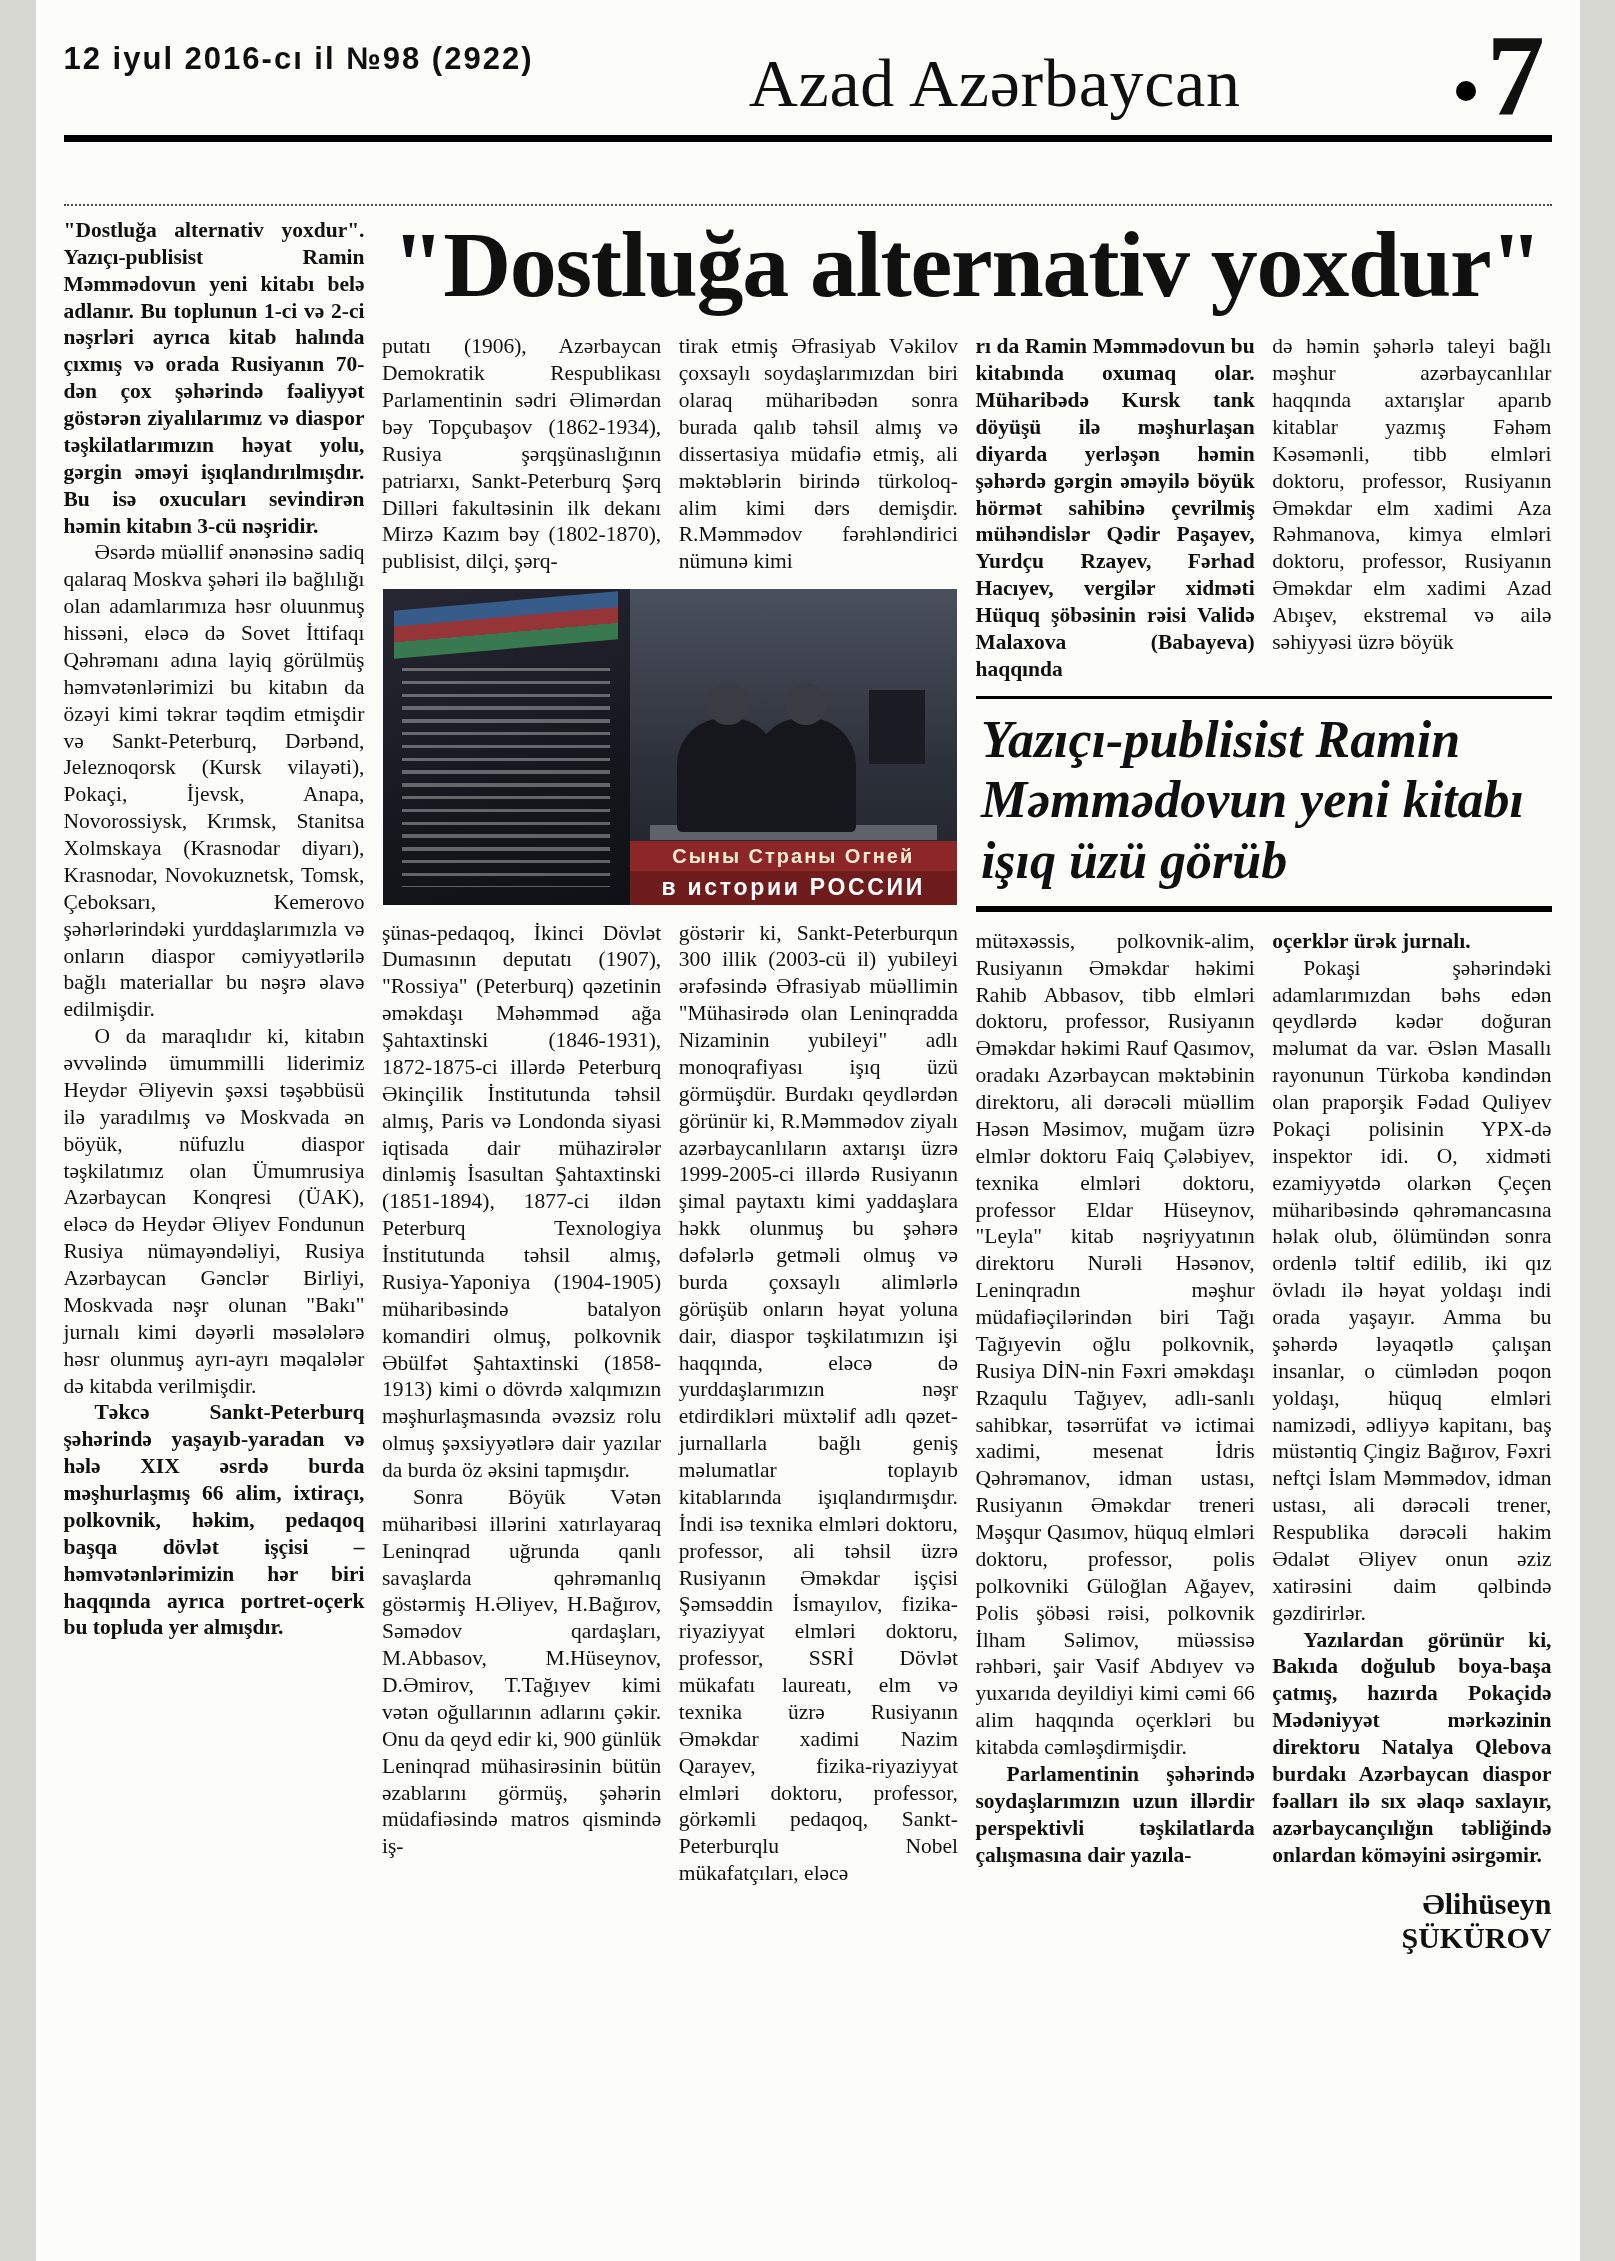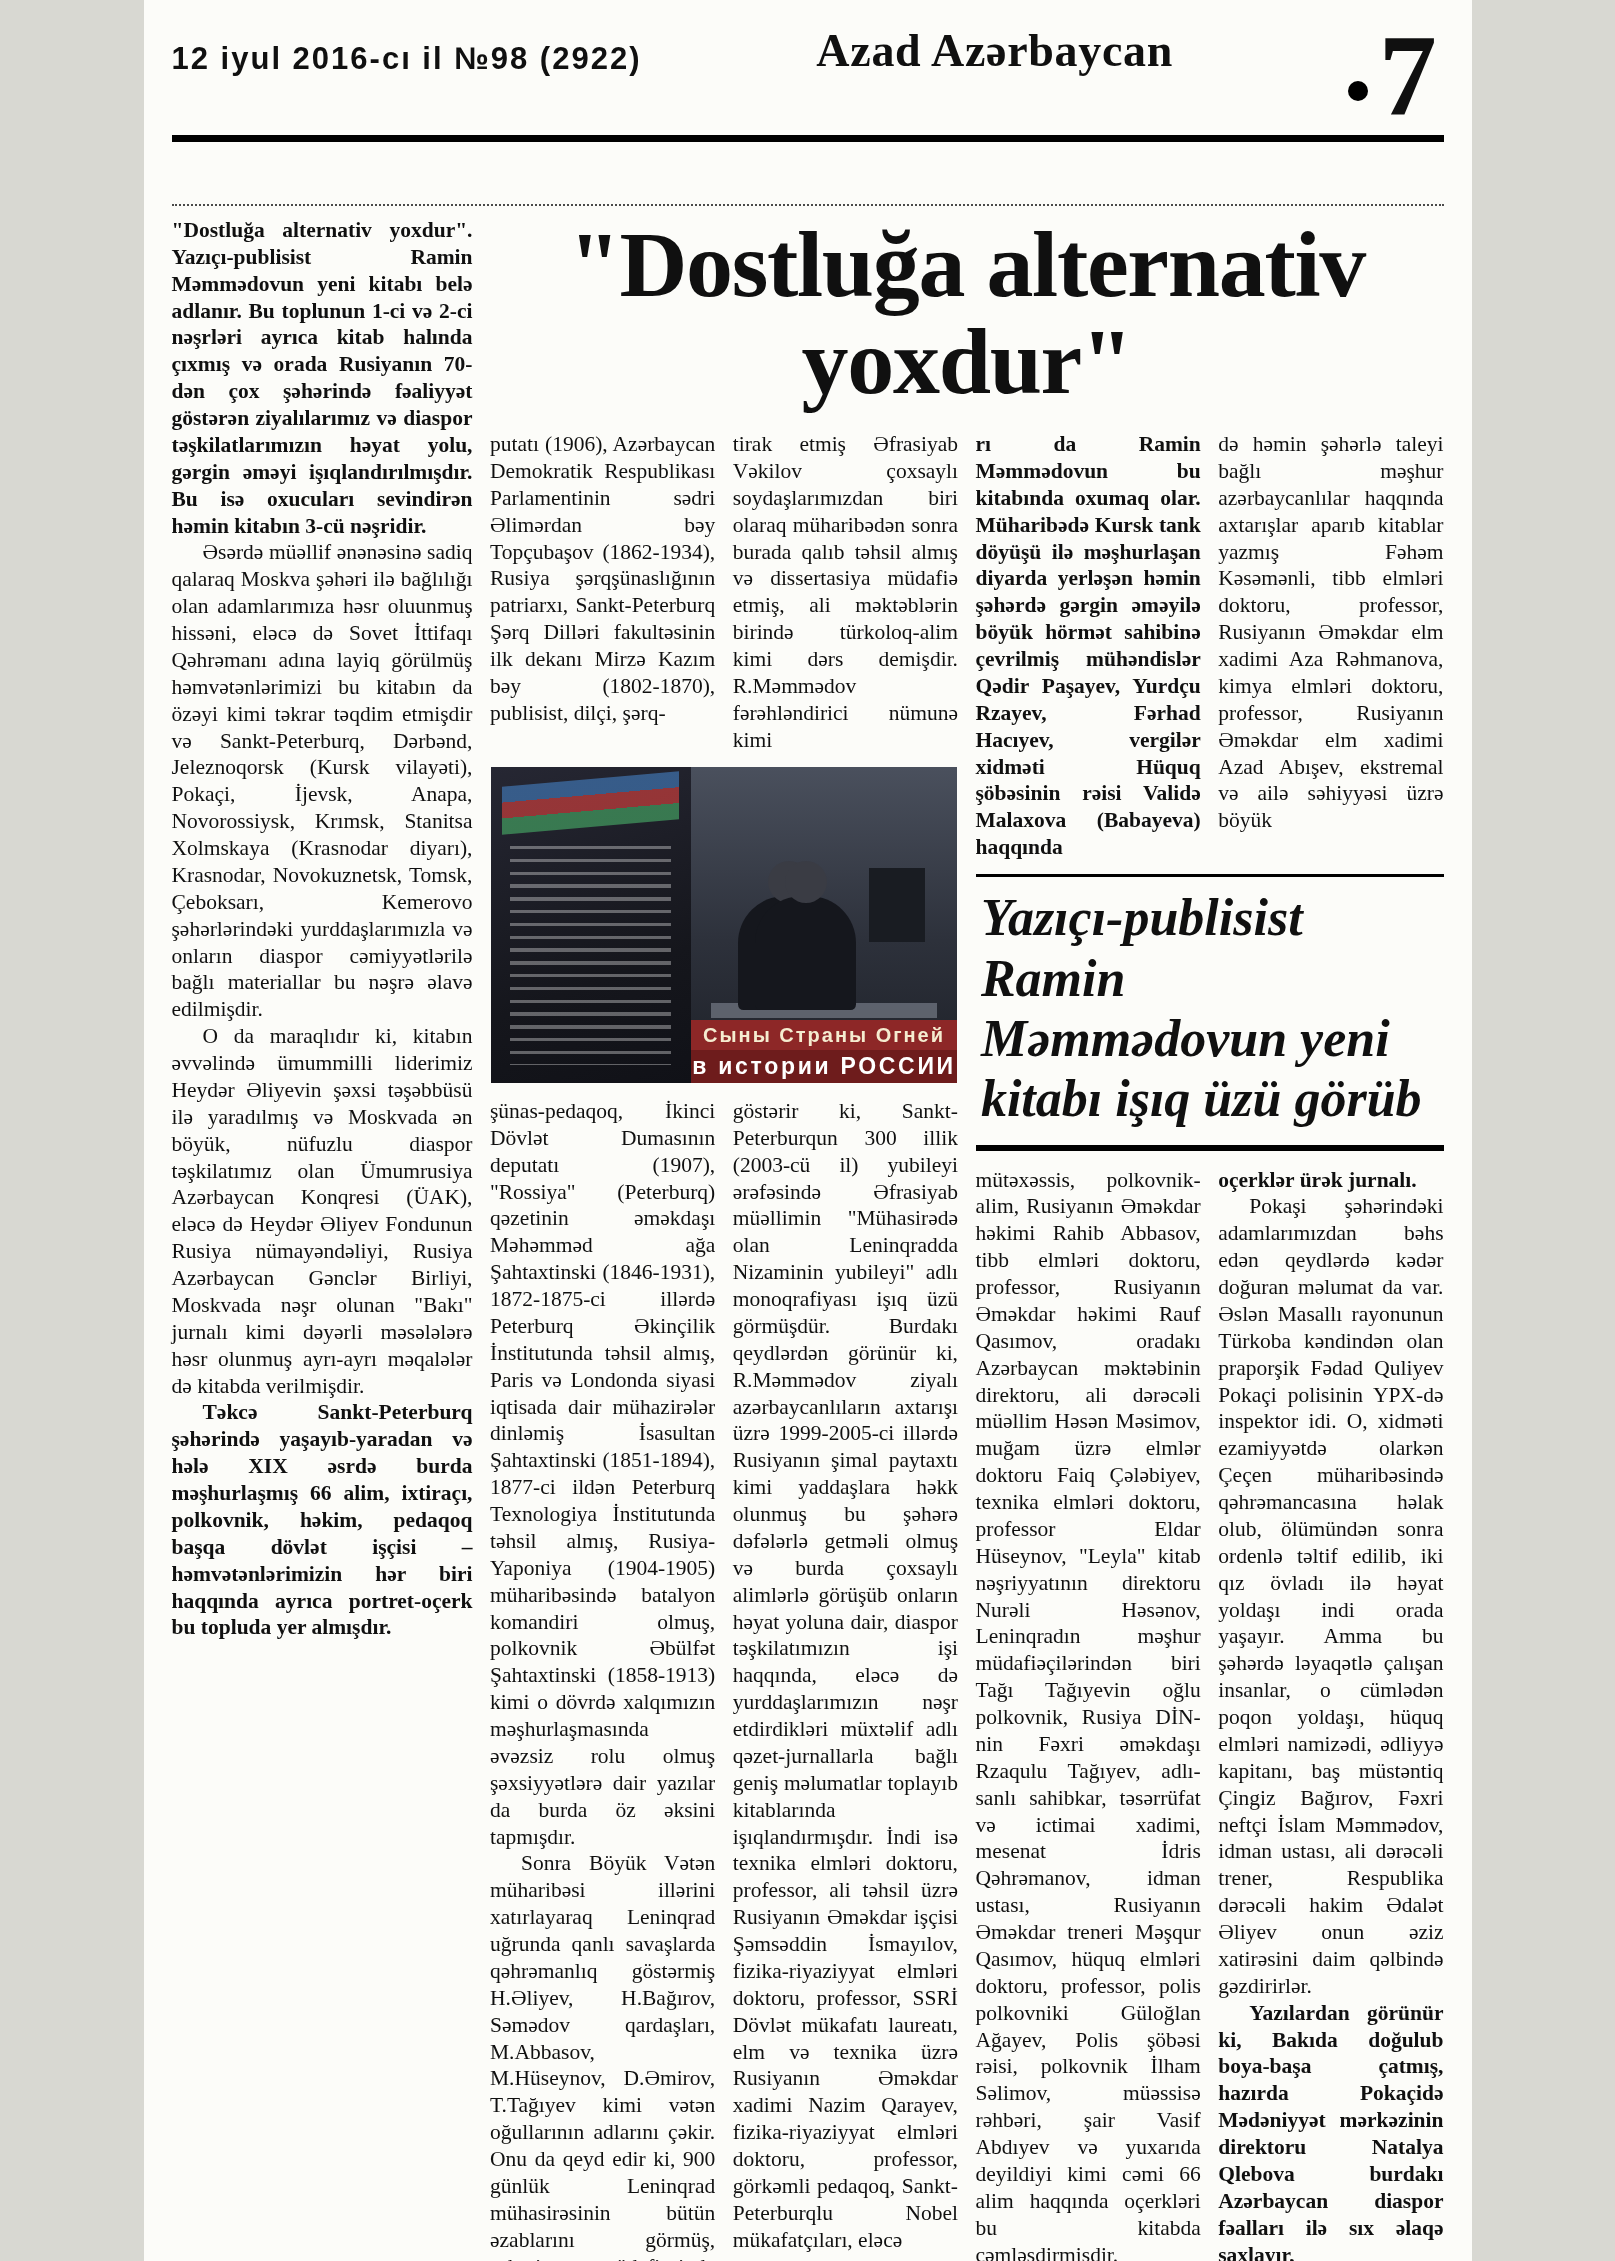--- a/index.html
+++ b/index.html
@@ -1,37 +1,37 @@
 <!DOCTYPE html>
 <html style="font-size:10.8px"><head>
 <meta charset="utf-8">
 <title>Azad Azərbaycan — səh. 7</title>
 <style>
   * { margin:0; padding:0; box-sizing:border-box; }
   html, body { background:#d8d8d2; }
   .page {
     position:relative;
-    width:1328px; height:2261px;
+    width:1544px; height:2261px;
     margin:0 auto;
     background:#fcfcf9;
     color:#101010;
     padding:17.5px 28px 27px;
     font-family:"Liberation Serif", serif;
     overflow:hidden;
   }
   
   .masthead { display:flex; justify-content:space-between; align-items:flex-start; }
   .date-line {
     font-family:"Liberation Sans", sans-serif;
     font-weight:bold; font-size:31px; letter-spacing:2px;
     padding-top:23px; white-space:nowrap;
   }
   .paper-name {
-    font-weight:bold; font-size:46px; letter-spacing:0.7px;
-    padding-top:6.7px; white-space:nowrap;
+    font-weight:normal; font-size:68px; letter-spacing:0.7px;
+    padding-top:6.7px; white-space:nowrap;margin-top:20px;
   }
   .page-num { display:flex; align-items:center; gap:10.8px; padding-right:6.7px; }
   .dot { width:20px; height:20px; border-radius:50%; background:#000; margin-top:31px; }
   .num { font-weight:bold; font-size:116px; line-height:1; }
   .rule { height:7.4px; background:#000; margin-top:1.3px; }
   .dotted-rule { border-top:2.7px dotted #4a4a4a; margin-top:62px; }
 
   
   .content { display:flex; gap:17.5px; }
   .col1 { width:301px; flex:0 0 auto; padding-top:10.8px; }

